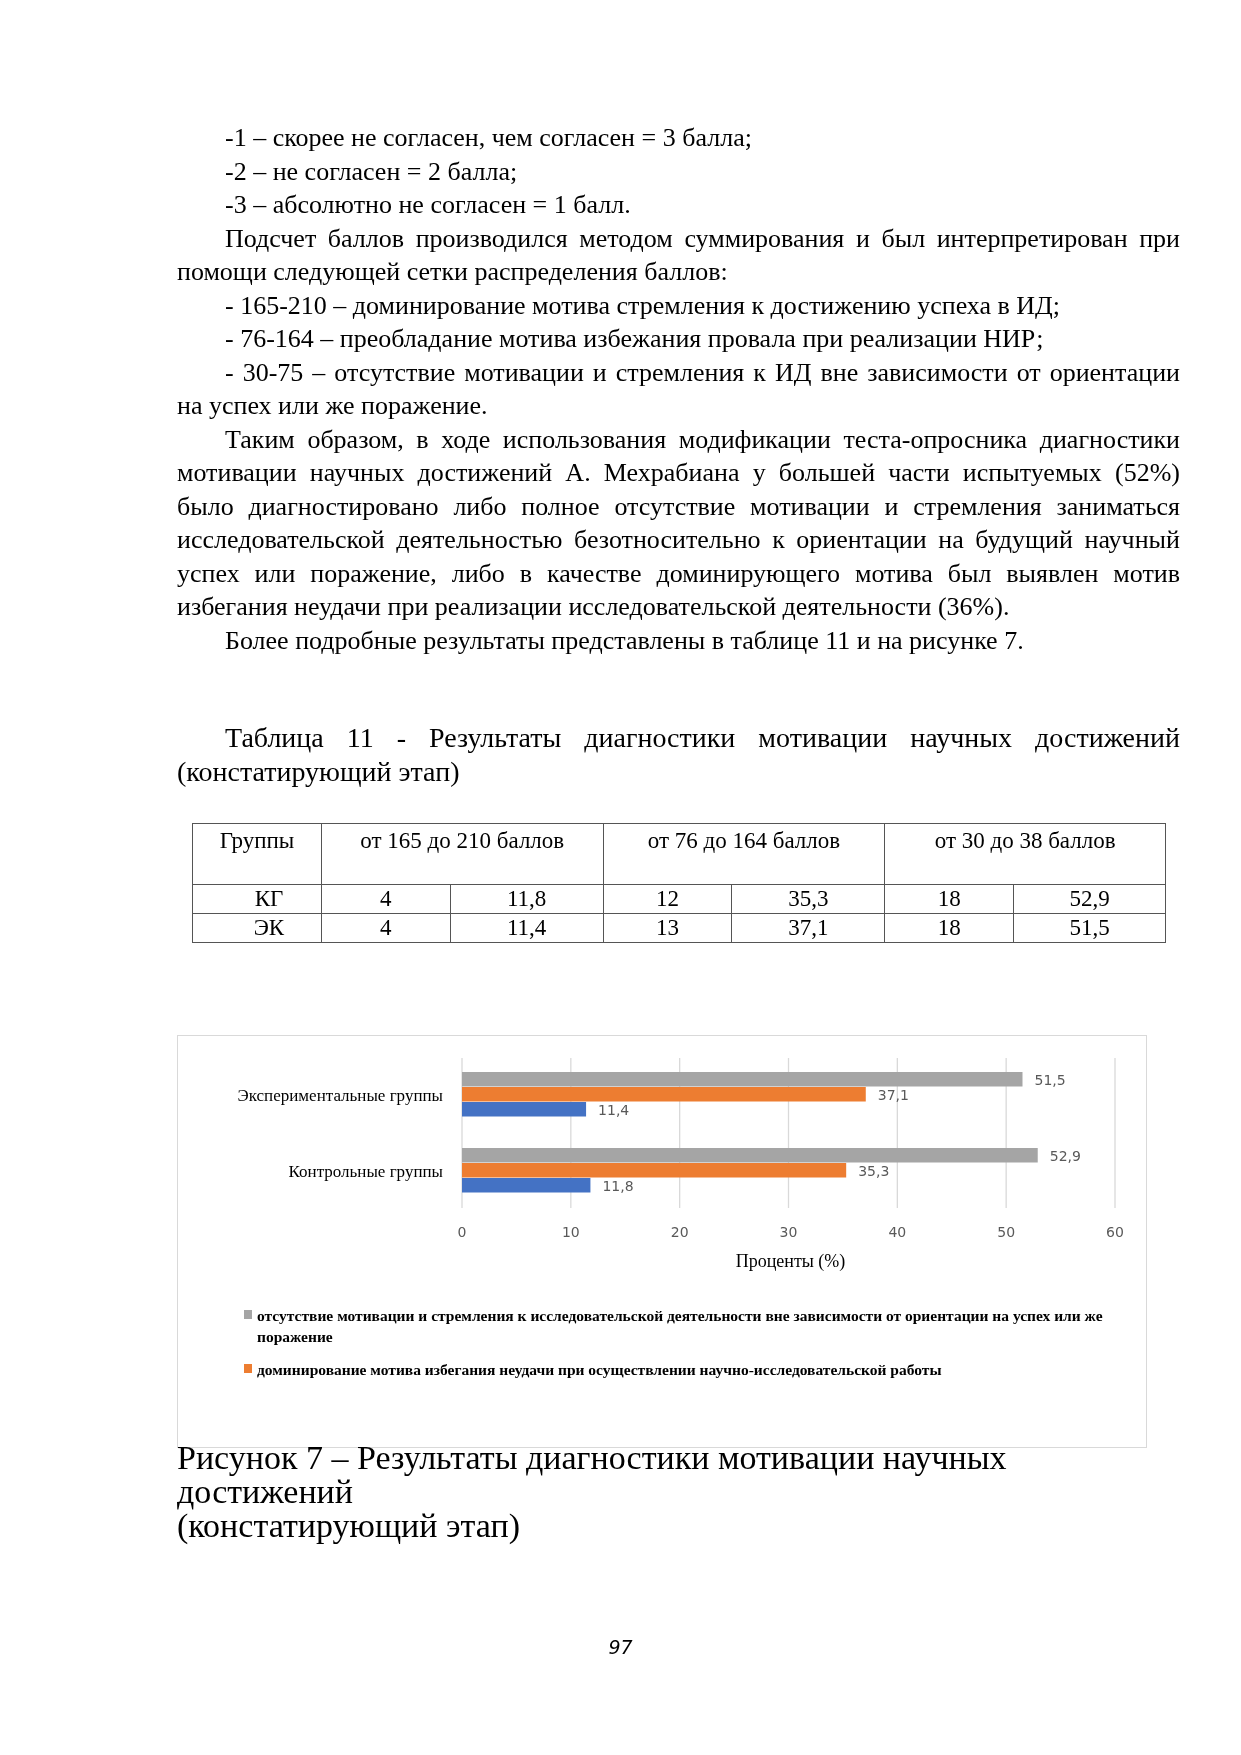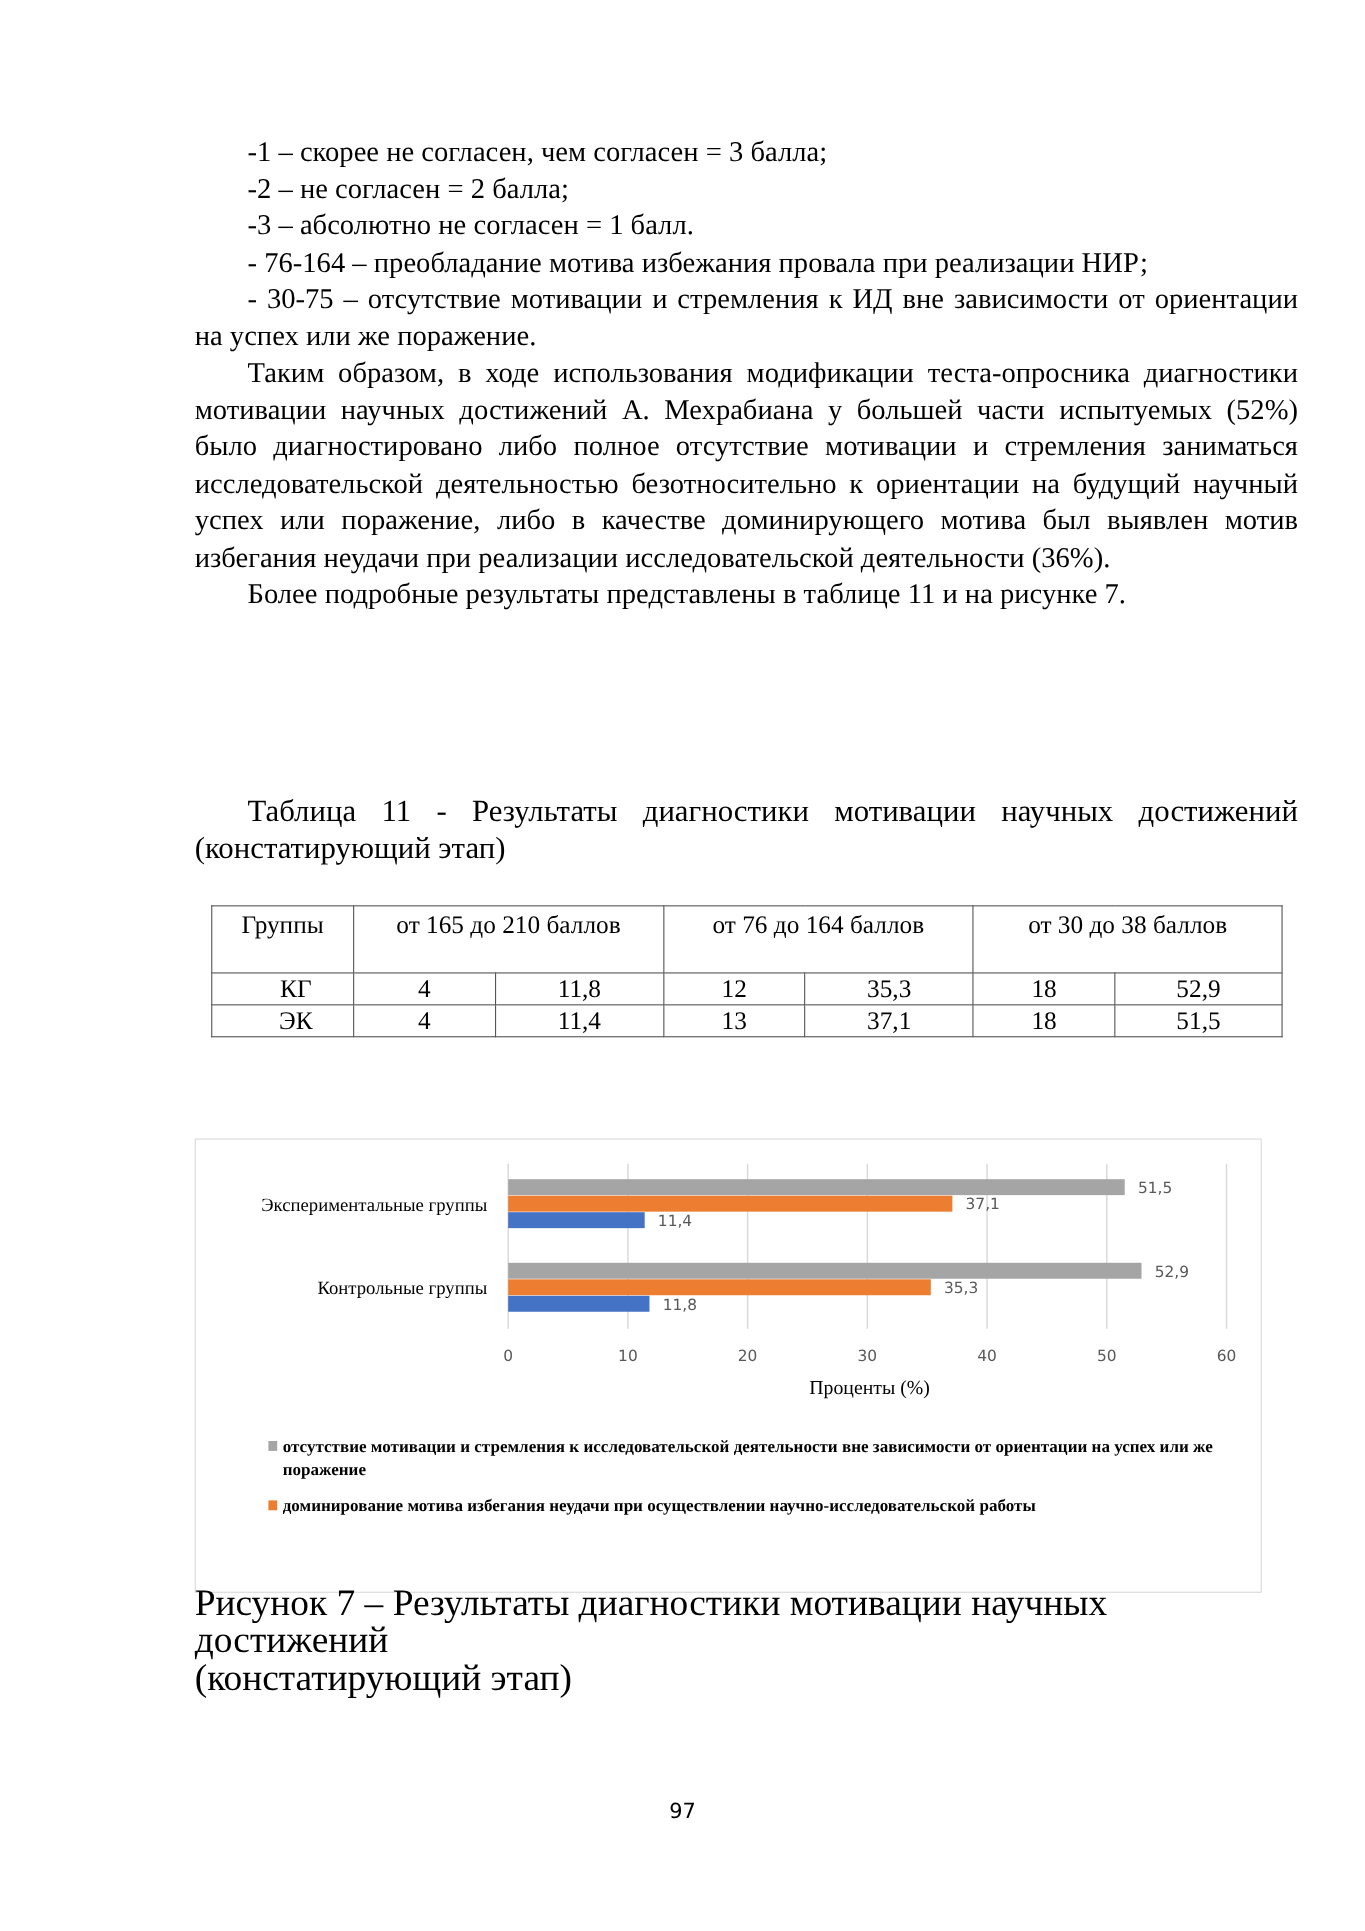--- a/index.html
+++ b/index.html
@@ -34,31 +34,33 @@
             font-family: "Liberation Serif", serif; font-size: 15.5px; line-height: 21px; color: #000; font-weight: bold; }
   .legend-item { position: relative; padding-left: 13px; }
   .legend-swatch { position: absolute; left: 0; top: 5px; width: 8px; height: 9px; }
   .legend-item.i1 { }
   .legend-item.i2 { margin-top: 12px; }
   .legend-item.i3 { margin-top: 34px; }
 
   .figure-caption { position: absolute; left: 177px; top: 1441px; width: 1003px;
                     font-size: 34px; line-height: 34px; margin: 0; }
   .page-number { position: absolute; left: 0; width: 1241px; top: 1636px; text-align: center;
-                 font-family: "DejaVu Sans", "Liberation Sans", sans-serif; font-size: 19px; }
+                 font-family: "DejaVu Sans", "Liberation Sans", sans-serif; font-size: 19px; font-style: italic; }
 </style>
 </head>
 <body>
 
 <div class="page">
 
   <div class="body-text">
     <p class="para noindent-list">-1 – скорее не согласен, чем согласен = 3 балла;</p>
     <p class="para noindent-list">-2 – не согласен = 2 балла;</p>
     <p class="para noindent-list">-3 – абсолютно не согласен = 1 балл.</p>
+    <p class="para">Подсчет баллов производился методом суммирования и был интерпретирован при помощи следующей сетки распределения баллов:</p>
+    <p class="para noindent-list">- 165-210 – доминирование мотива стремления к достижению успеха в ИД;</p>
     <p class="para noindent-list">- 76-164 – преобладание мотива избежания провала при реализации НИР;</p>
     <p class="para">- 30-75 – отсутствие мотивации и стремления к ИД вне зависимости от ориентации на успех или же поражение.</p>
     <p class="para">Таким образом, в ходе использования модификации теста-опросника диагностики мотивации научных достижений А. Мехрабиана у большей части испытуемых (52%) было диагностировано либо полное отсутствие мотивации и стремления заниматься исследовательской деятельностью безотносительно к ориентации на будущий научный успех или поражение, либо в качестве доминирующего мотива был выявлен мотив избегания неудачи при реализации исследовательской деятельности (36%).</p>
     <p class="para">Более подробные результаты представлены в таблице 11 и на рисунке 7.</p>
   </div>
 
   <p class="table-caption">Таблица 11 - Результаты диагностики мотивации научных достижений (констатирующий этап)</p>
 
   <table class="results">
     <colgroup>

